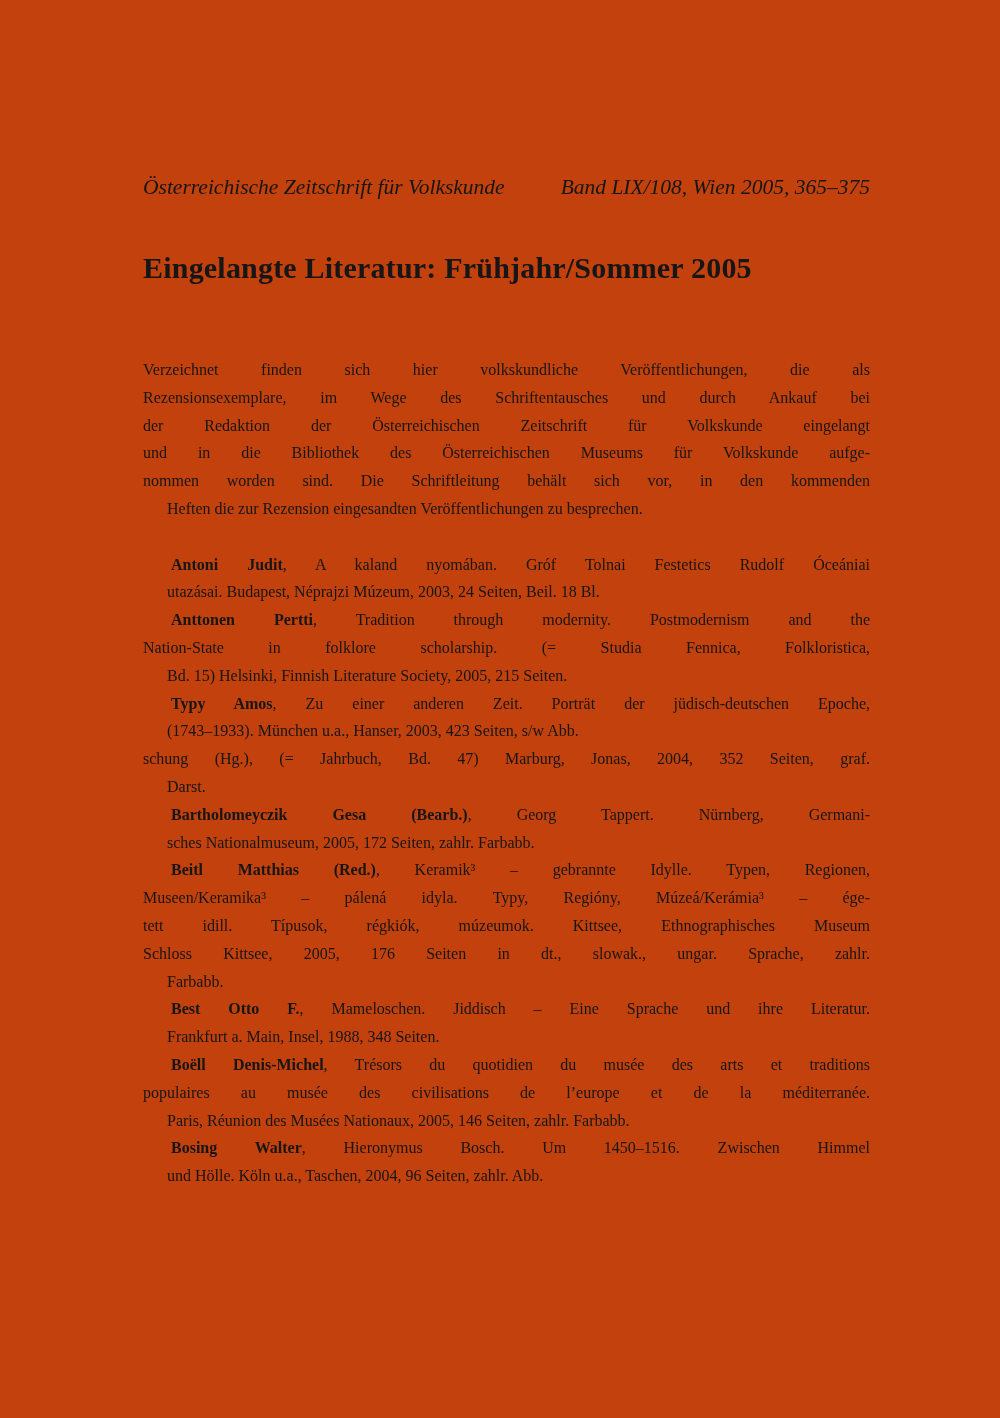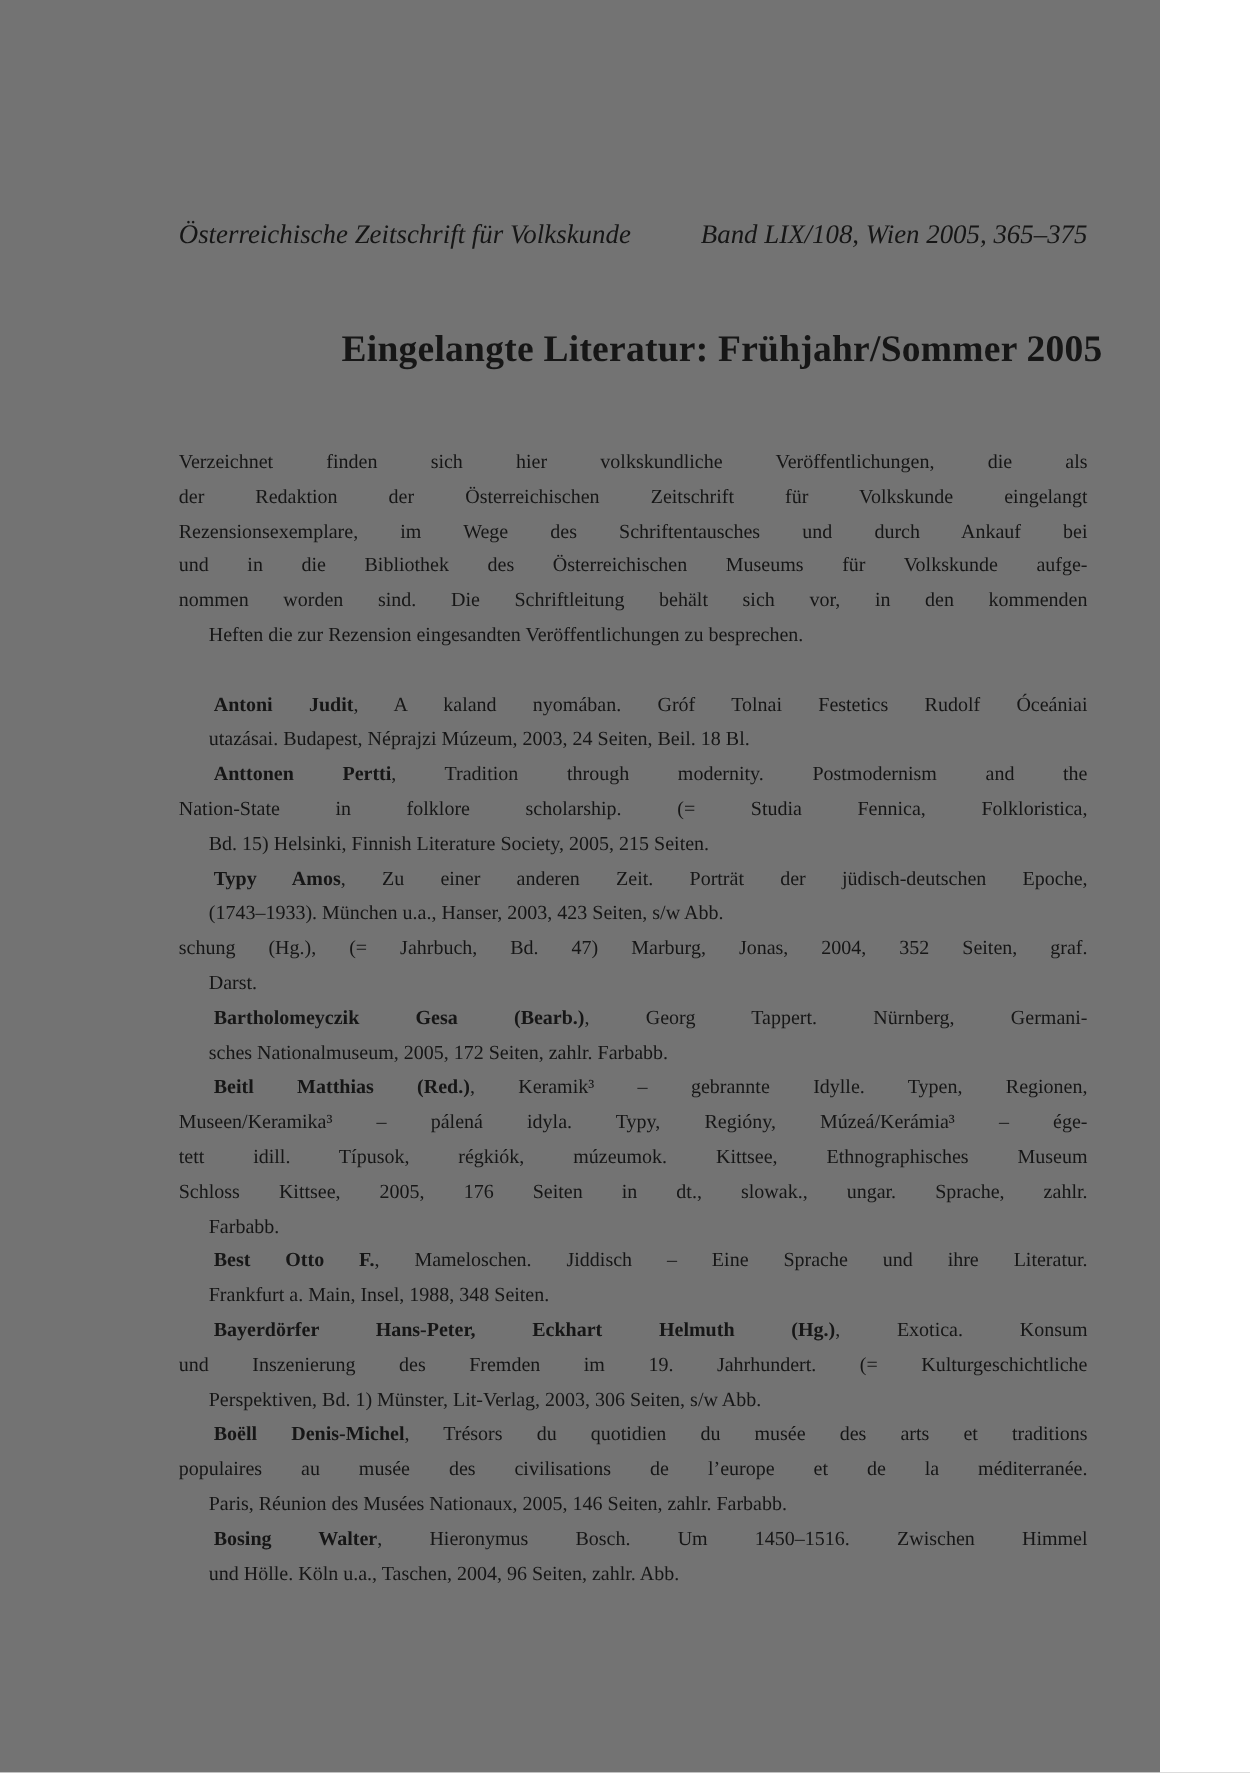--- a/index.html
+++ b/index.html
@@ -2,23 +2,23 @@
 <html><head>
 <meta charset="utf-8">
 <style>
   html, body {
     margin: 0;
     padding: 0;
     background: #ffffff;
   }
   .page {
     position: relative;
-    width: 928px;
+    width: 1000px;
     height: 1418px;
-    background: #737373;
+    background: #c2410c;
     font-family: "Liberation Serif", "DejaVu Serif", serif;
     color: #161616;
     overflow: hidden;
   }
   .running-header {
     position: absolute;
     top: 174px;
     left: 143px;
     width: 727px;
     display: flex;
@@ -26,22 +26,22 @@
     font-style: italic;
     font-size: 21.5px;
     line-height: 26px;
     white-space: nowrap;
   }
   .page-title {
     position: absolute;
     top: 251px;
     left: 143px;
     width: 727px;
-    margin: 12px;
-    text-align: right;
+    margin: 0;
+    text-align: left;
     font-size: 30px;
     font-weight: bold;
     line-height: 34px;
     letter-spacing: 0.2px;
   }
   .content {
     position: absolute;
     top: 356px;
     left: 143px;
     width: 727px;
@@ -83,22 +83,22 @@
   <div class="running-header">
     <span>Österreichische Zeitschrift für Volkskunde</span>
     <span>Band LIX/108, Wien 2005, 365–375</span>
   </div>
 
   <h1 class="page-title">Eingelangte Literatur: Frühjahr/Sommer 2005</h1>
 
   <div class="content">
     <div class="intro">
         <div class="line">Verzeichnet finden sich hier volkskundliche Veröffentlichungen, die als</div>
+        <div class="line">Rezensionsexemplare, im Wege des Schriftentausches und durch Ankauf bei</div>
         <div class="line">der Redaktion der Österreichischen Zeitschrift für Volkskunde eingelangt</div>
-        <div class="line">Rezensionsexemplare, im Wege des Schriftentausches und durch Ankauf bei</div>
         <div class="line">und in die Bibliothek des Österreichischen Museums für Volkskunde aufge-</div>
         <div class="line">nommen worden sind. Die Schriftleitung behält sich vor, in den kommenden</div>
         <div class="line last">Heften die zur Rezension eingesandten Veröffentlichungen zu besprechen.</div>
       </div>
     <div class="entries">
         <div class="entry">
           <div class="line indent"><b>Antoni Judit</b>, A kaland nyomában. Gróf Tolnai Festetics Rudolf Óceániai</div>
           <div class="line last">utazásai. Budapest, Néprajzi Múzeum, 2003, 24 Seiten, Beil. 18 Bl.</div>
         </div>
         <div class="entry">
@@ -123,25 +123,20 @@
           <div class="line">Museen/Keramika³ – pálená idyla. Typy, Regióny, Múzeá/Kerámia³ – ége-</div>
           <div class="line">tett idill. Típusok, régkiók, múzeumok. Kittsee, Ethnographisches Museum</div>
           <div class="line">Schloss Kittsee, 2005, 176 Seiten in dt., slowak., ungar. Sprache, zahlr.</div>
           <div class="line last">Farbabb.</div>
         </div>
         <div class="entry">
           <div class="line indent"><b>Best Otto F.</b>, Mameloschen. Jiddisch – Eine Sprache und ihre Literatur.</div>
           <div class="line last">Frankfurt a. Main, Insel, 1988, 348 Seiten.</div>
         </div>
         <div class="entry">
-          <div class="line indent"><b>Bayerdörfer Hans-Peter, Eckhart Helmuth (Hg.)</b>, Exotica. Konsum</div>
-          <div class="line">und Inszenierung des Fremden im 19. Jahrhundert. (= Kulturgeschichtliche</div>
-          <div class="line last">Perspektiven, Bd. 1) Münster, Lit-Verlag, 2003, 306 Seiten, s/w Abb.</div>
-        </div>
-        <div class="entry">
           <div class="line indent"><b>Boëll Denis-Michel</b>, Trésors du quotidien du musée des arts et traditions</div>
           <div class="line">populaires au musée des civilisations de l’europe et de la méditerranée.</div>
           <div class="line last">Paris, Réunion des Musées Nationaux, 2005, 146 Seiten, zahlr. Farbabb.</div>
         </div>
         <div class="entry">
           <div class="line indent"><b>Bosing Walter</b>, Hieronymus Bosch. Um 1450–1516. Zwischen Himmel</div>
           <div class="line last">und Hölle. Köln u.a., Taschen, 2004, 96 Seiten, zahlr. Abb.</div>
         </div>
       </div>
   </div>

